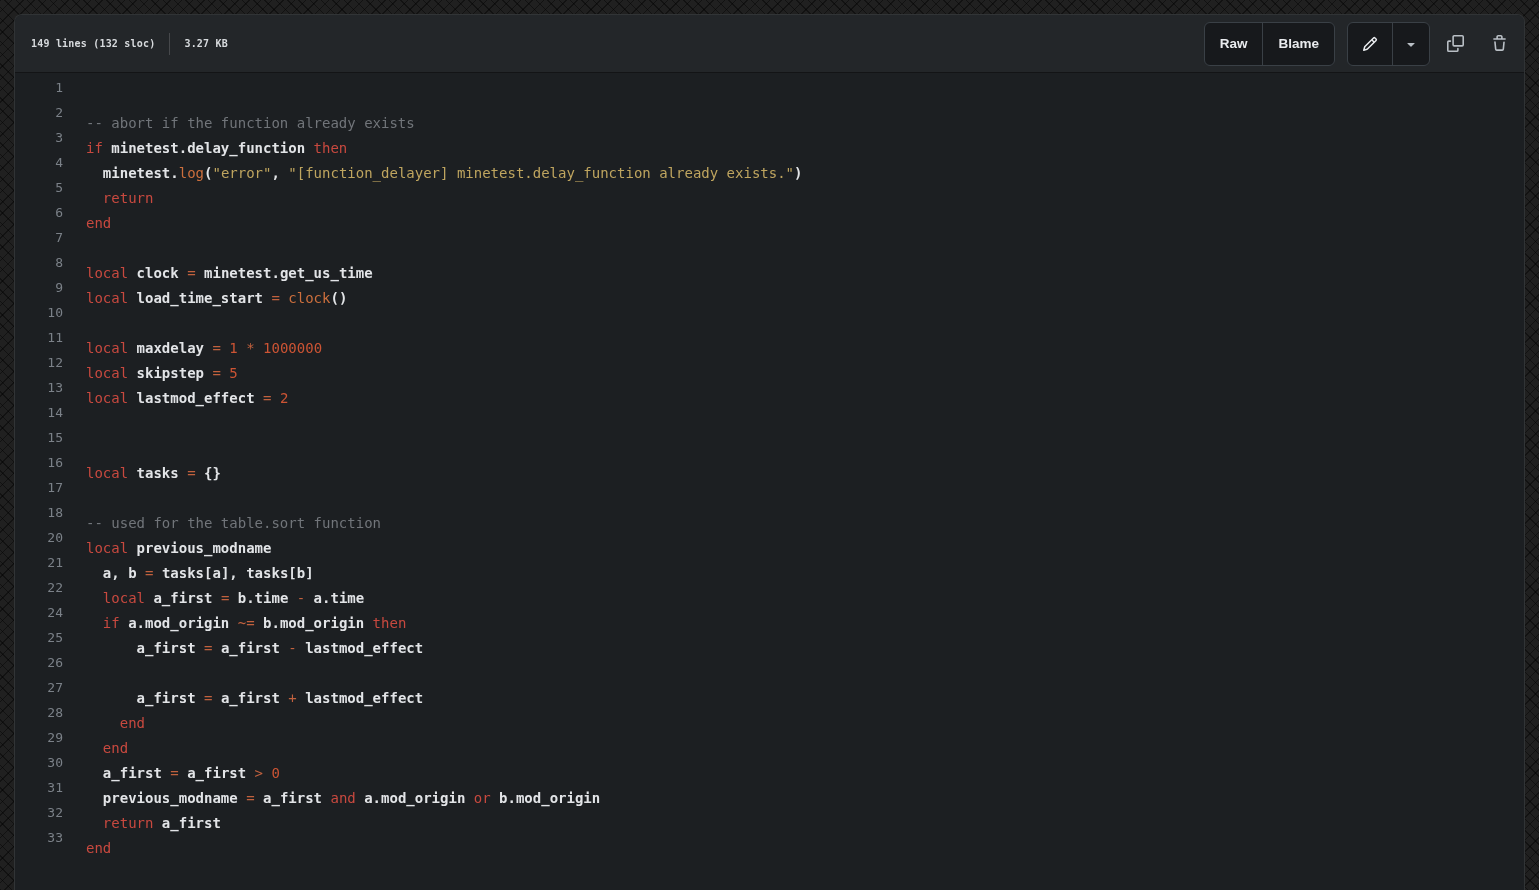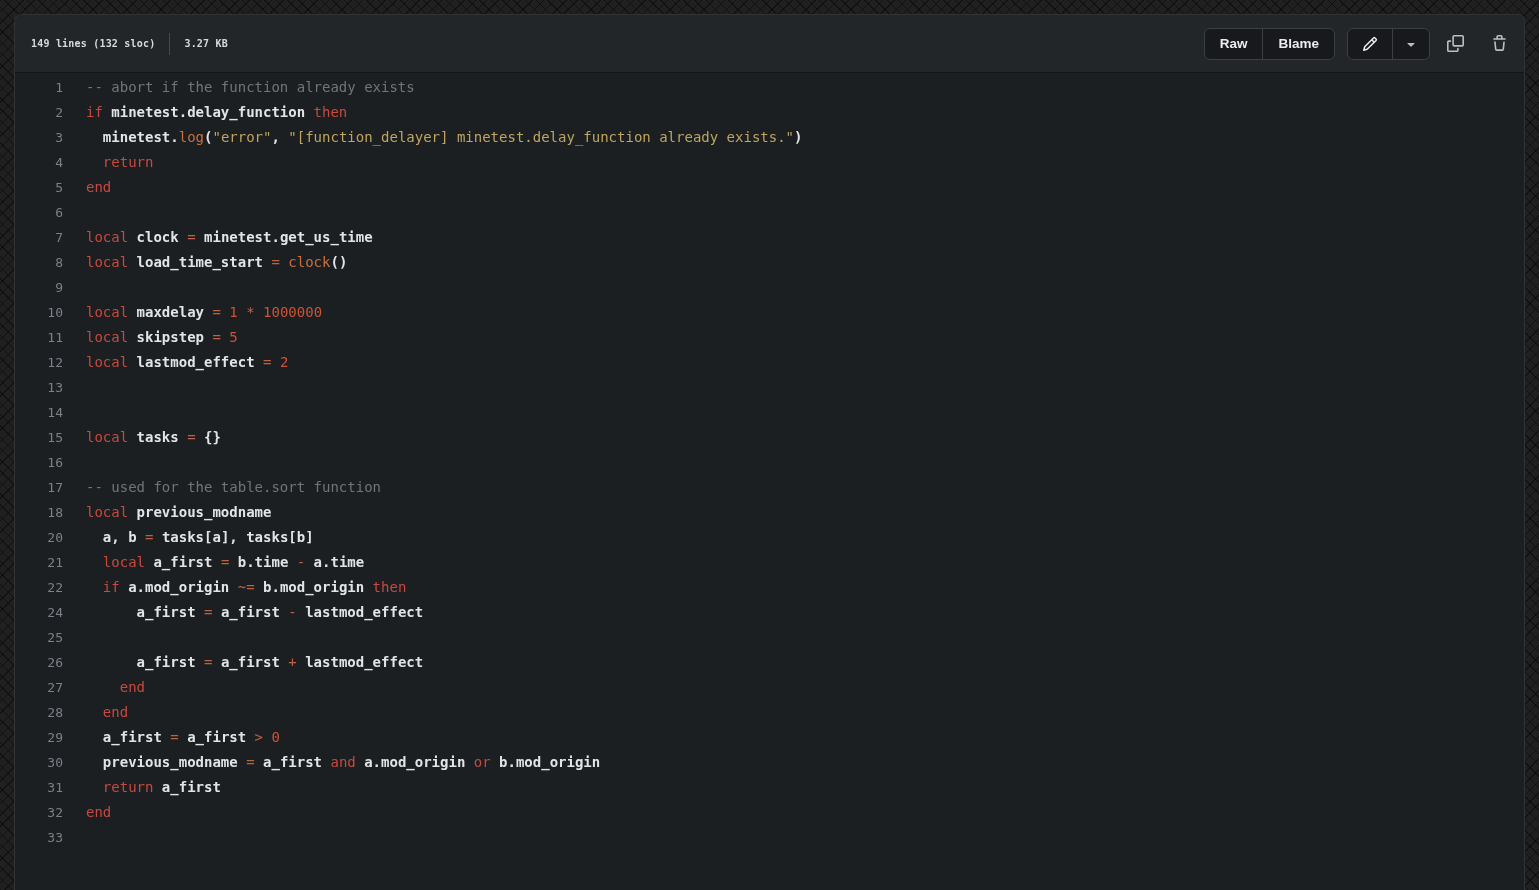--- a/index.html
+++ b/index.html
@@ -27,21 +27,21 @@
   }
   .meta { display:flex; align-items:center; gap:14px; }
   .meta-text {
     font-family:"DejaVu Sans Mono", monospace;
     font-size:10px; font-weight:600; color:var(--header-text);
     letter-spacing:0.2px;
   }
   .vdiv { width:1px; height:22px; background:rgba(255,255,255,0.16); }
   .actions { margin-left:auto; display:flex; align-items:center; gap:12px; }
   .btn-group {
-    display:flex; align-items:stretch; height:32px;
+    display:flex; align-items:stretch; height:44px;
     border:1px solid var(--btn-border); border-radius:6px;
     background:var(--btn-bg); overflow:hidden;
   }
   .btn {
     display:flex; align-items:center; justify-content:center;
     padding:0 15px; background:transparent; border:none; cursor:pointer;
     font-family:"Liberation Sans", sans-serif;
     font-size:13.5px; font-weight:700; color:var(--btn-text);
   }
   .btn + .btn { border-left:1px solid var(--btn-border); }
@@ -56,21 +56,21 @@
   .oct { fill:var(--icon-color); }
   .oct-pencil { fill:var(--btn-text); }
   .caret-shape { fill:var(--icon-color); }
 
   .code-body { padding-top:2px; background:var(--code-bg); }
   .row { display:flex; height:25px; line-height:25px; white-space:pre; }
   .ln {
     flex:0 0 48px; text-align:right; color:var(--line-number);
     font-size:13px; cursor:pointer; user-select:none;
   }
-  .src { padding-left:23px; font-size:14px; color:var(--syntax-plain); }
+  .src { padding-left:23px; font-size:14px; color:var(--syntax-plain);margin-top:36px; }
   .tk-k { color:var(--syntax-keyword); }
   .tk-f { color:var(--syntax-function); }
   .tk-n { color:var(--syntax-number); }
   .tk-o { color:var(--syntax-operator); }
   .tk-s { color:var(--syntax-string); }
   .tk-c { color:var(--syntax-comment); }
   .tk-p { color:var(--syntax-plain);font-weight:bold; }
 </style>
 </head>
 <body>

